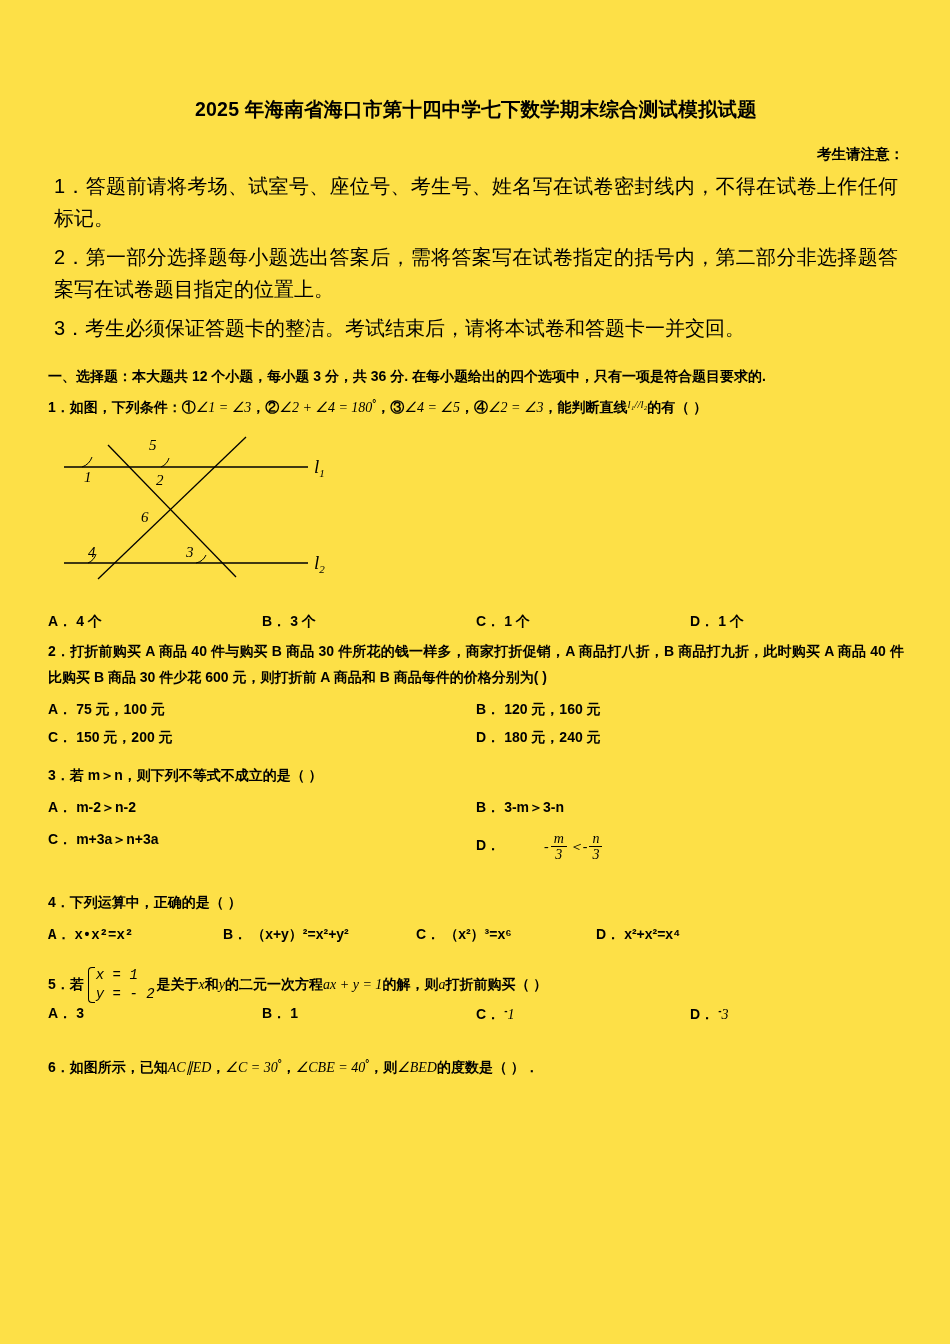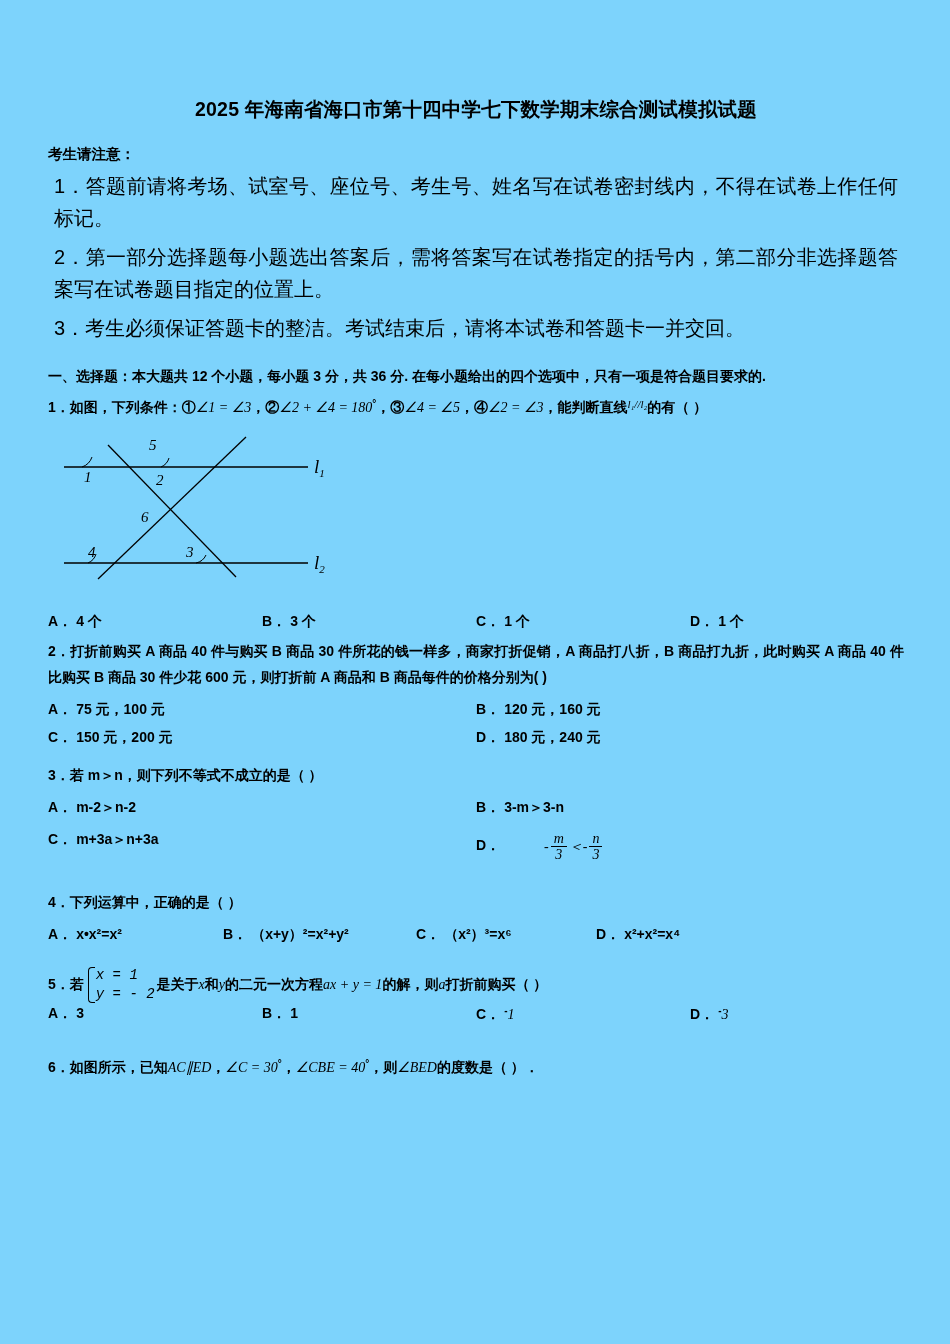--- a/index.html
+++ b/index.html
@@ -9,21 +9,21 @@
   }
   body {
     font-family: "Liberation Serif", serif;
     color: #000000;
   }
   .page {
     position: relative;
     width: 950px;
     height: 1344px;
     margin: 0 auto;
-    background: #7dd3fc;
+    background: #fde047;
     overflow: hidden;
   }
   .inner {
     position: absolute;
     left: 48px;
     top: 96px;
     width: 856px;
   }
   h1.doc-title {
     font-family: "Liberation Sans", sans-serif;
@@ -31,20 +31,21 @@
     font-weight: bold;
     text-align: center;
     margin: 0 0 22px 0;
     letter-spacing: 0.2px;
   }
   .notice-head {
     font-family: "Liberation Sans", sans-serif;
     font-size: 14.5px;
     font-weight: bold;
     margin: 0 0 6px 0;
+    text-align: right;
   }
   .notice-line {
     font-family: "Liberation Sans", sans-serif;
     font-size: 20px;
     font-weight: normal;
     line-height: 1.62;
     margin: 6px;
     text-align: justify;
   }
   .section-head {
@@ -66,21 +67,21 @@
   }
   .opts {
     display: flex;
     font-family: "Liberation Sans", sans-serif;
     font-size: 14px;
     font-weight: bold;
     margin-top: 10px;
   }
   .opts.four > div { width: 25%; }
   .opts.two > div { width: 50%; }
-  .opts.custom > div:nth-child(1) { width: 175px; }
+  .opts.custom > div:nth-child(1) { width: 175px; font-family: Liberation Mono, monospace; }
   .opts.custom > div:nth-child(2) { width: 193px; }
   .opts.custom > div:nth-child(3) { width: 180px; }
   .opt-lbl { margin-right: 4px; }
   .math {
     font-family: "Liberation Serif", serif;
     font-style: italic;
     font-weight: normal;
     font-size: 14px;
   }
   .sup {

